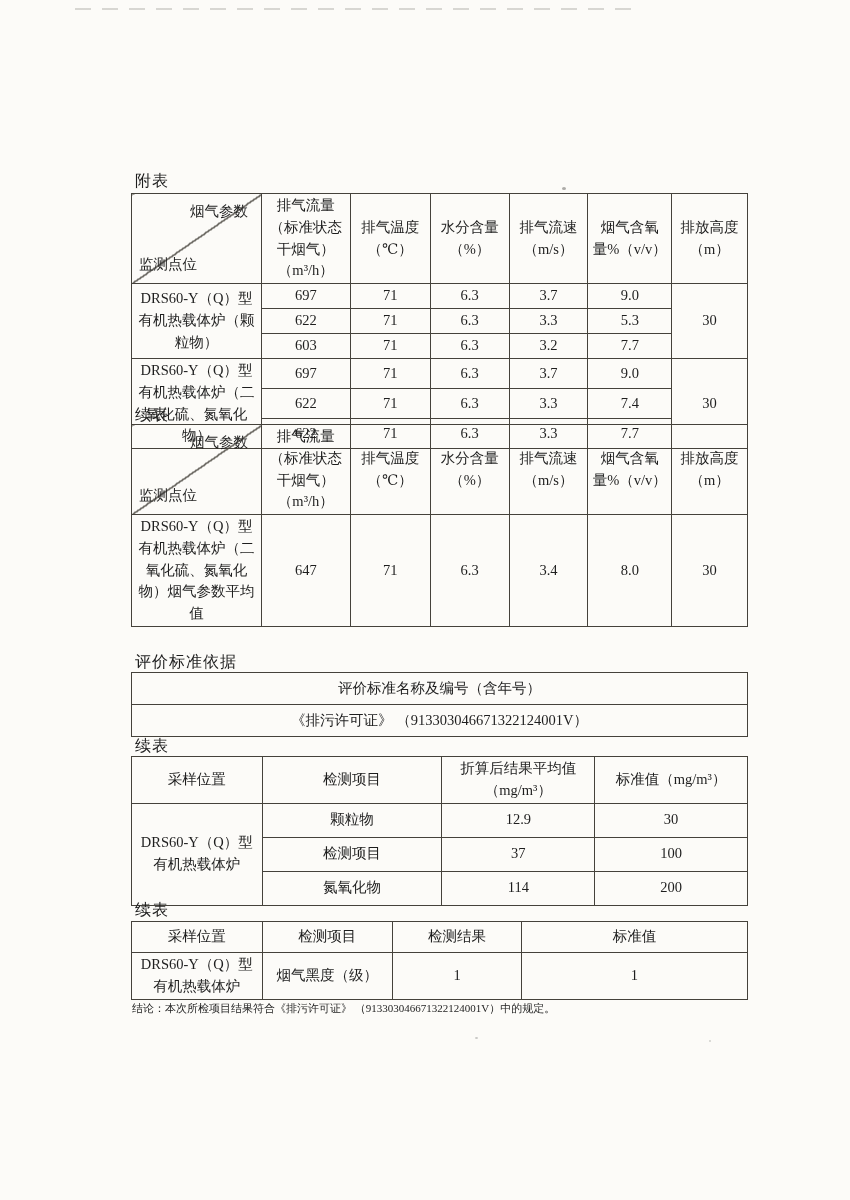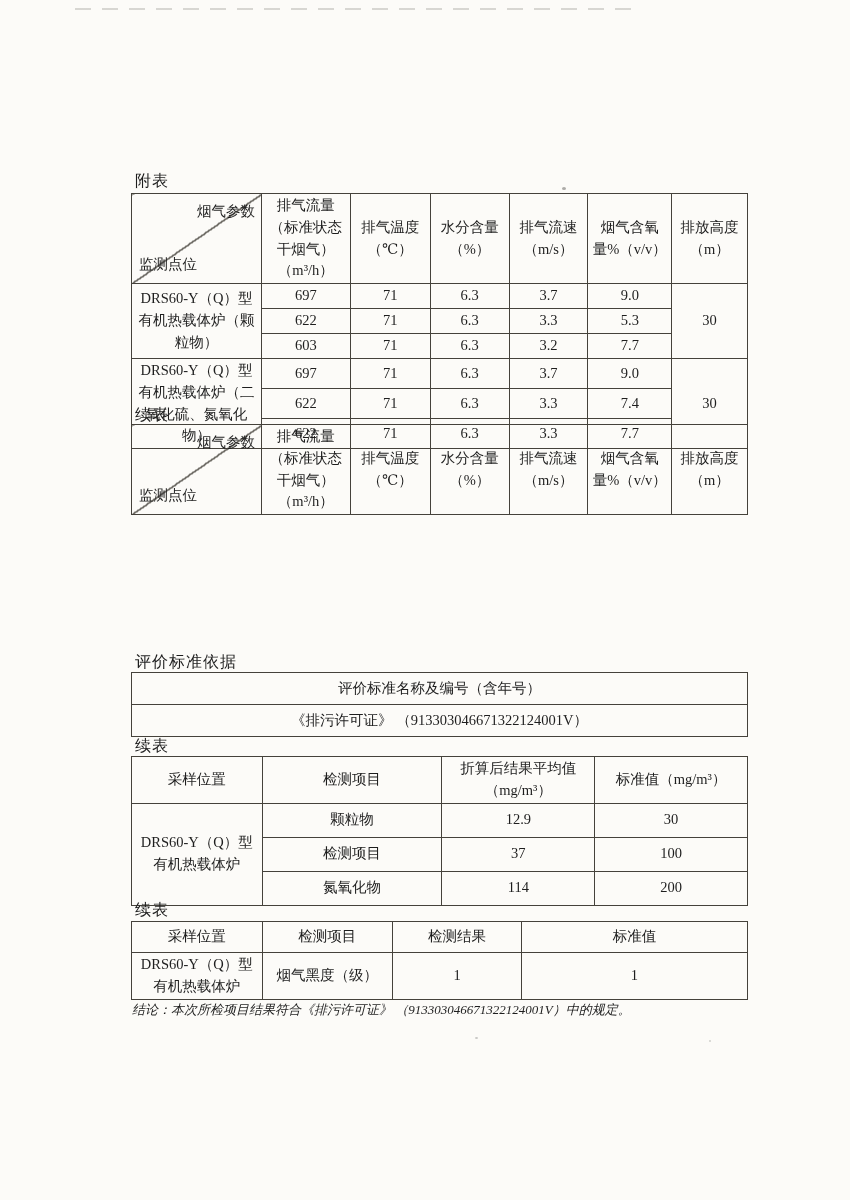--- a/index.html
+++ b/index.html
@@ -36,33 +36,33 @@
   .t2 tbody tr.r2 td{height:86px;}
   
   th.corner{
     position:relative;padding:0;
     background-image:linear-gradient(to bottom right,
       transparent calc(50% - 0.7px),
       #45423b calc(50% - 0.7px),
       #45423b calc(50% + 0.7px),
       transparent calc(50% + 0.7px));
   }
-  th.corner .tr-label{position:absolute;top:7px;right:6px;font-size:14.5px;}
+  th.corner .tr-label{position:absolute;top:7px;right:13px;font-size:14.5px;}
   th.corner .bl-label{position:absolute;bottom:7px;left:7px;font-size:14.5px;}
   
   .te td{height:29px;}
   
   .t3 thead th{height:42px;}
   .t3 tbody td{height:31px;}
   
   .t4 thead th{height:28px;}
   .t4 tbody td{height:42px;}
   .conclusion{
     position:absolute;left:132px;top:1001px;width:640px;
-    font-size:13px;white-space:nowrap;font-style:italic;
+    font-size:11px;white-space:nowrap;
   }
   
   .scan-dashes{
     position:absolute;left:75px;top:8px;width:565px;height:2px;
     background:repeating-linear-gradient(90deg,#b3b2ac 0 16px,transparent 16px 27px);
     opacity:.5;
   }
   .speck{position:absolute;border-radius:50%;background:#6b6a66;}
   .speck.s1{left:562px;top:187px;width:4px;height:3px;opacity:.55;}
   .speck.s2{left:475px;top:1037px;width:3px;height:2px;opacity:.35;}
@@ -172,20 +172,29 @@
       </th>
       <th>排气流量（标准状态干烟气）（m³/h）</th>
       <th>排气温度（℃）</th>
       <th>水分含量（%）</th>
       <th>排气流速（m/s）</th>
       <th>烟气含氧量%（v/v）</th>
       <th>排放高度（m）</th>
     </tr>
   </thead>
   <tbody>
+    <tr class="r2">
+      <td>DRS60-Y（Q）型有机热载体炉（二氧化硫、氮氧化物）烟气参数平均值</td>
+      <td>647</td>
+      <td>71</td>
+      <td>6.3</td>
+      <td>3.4</td>
+      <td>8.0</td>
+      <td>30</td>
+    </tr>
   </tbody>
 </table>
 
 <div class="sec-label" style="top:652px;">评价标准依据</div>
 
 <table class="t te" style="top:672px;">
   <tbody>
     <tr>
       <td>评价标准名称及编号（含年号）</td>
     </tr>

